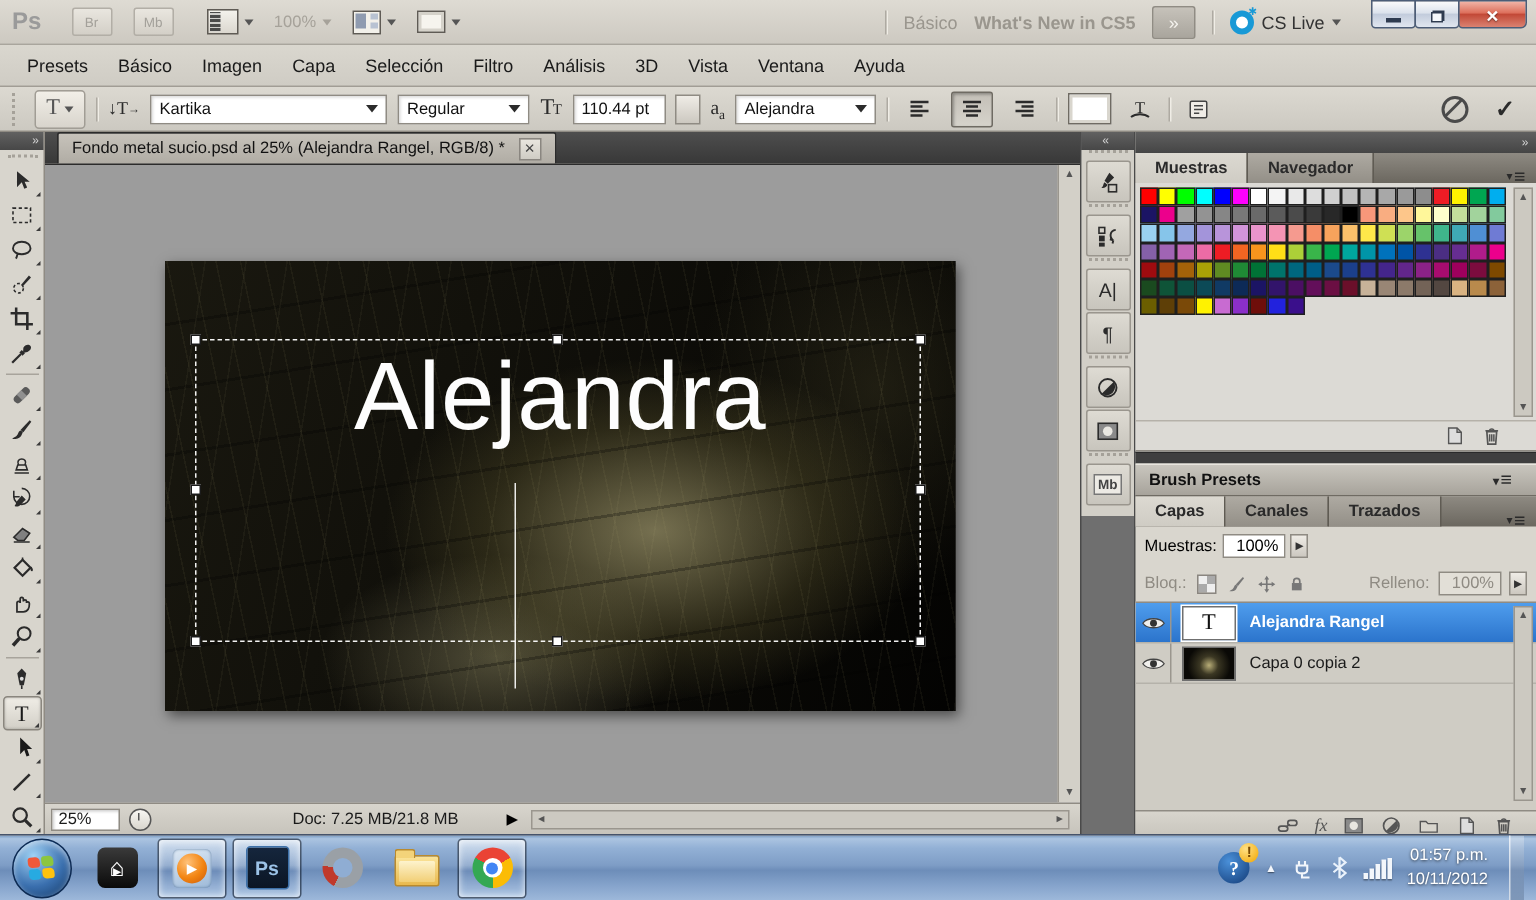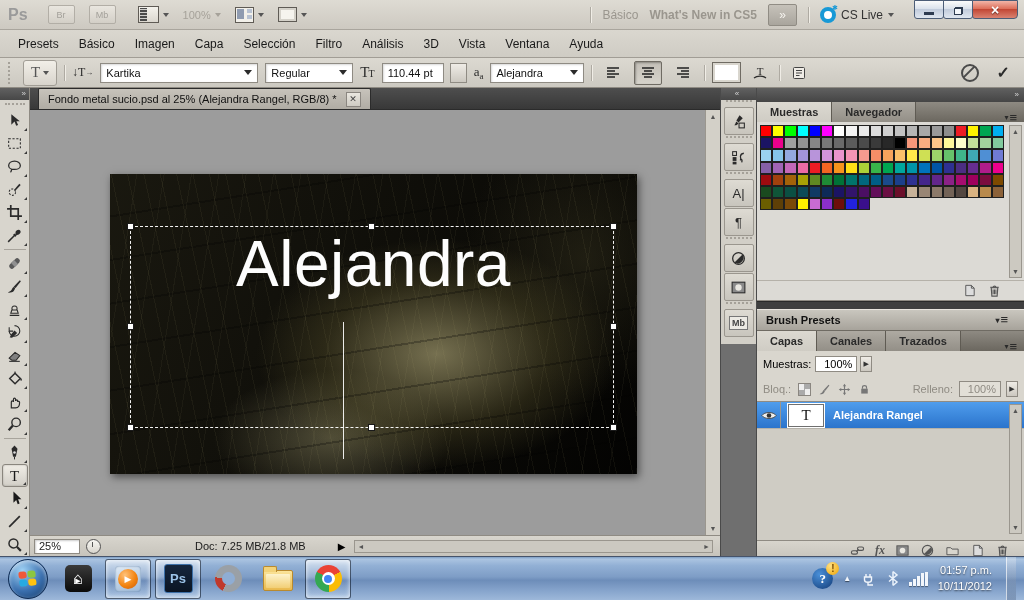--- a/index.html
+++ b/index.html
@@ -115,21 +115,21 @@
   .ptab.active{background:linear-gradient(#dcd9d1,#cfccc4)}
   .pmenu{margin-left:auto;display:flex;align-items:center;gap:1px;padding-right:7px;color:#2a2a2a}
   .pmenu .v{font-size:8px}.pmenu .l{font-size:13px;line-height:0}
   .swatches-body{position:relative;height:178px;background:#dcdad5;border-bottom:1px solid #8f8b83}
   .swatch-grid{position:absolute;left:3px;top:3px;display:grid;grid-template-columns:repeat(20,12.2px);grid-auto-rows:12.2px}
   .swatch{box-sizing:border-box;border:1px solid #1f1f1f}
   .sw-scroll{position:absolute;right:2px;top:3px;bottom:22px;width:13px;background:#ccc9c1;border:1px solid #9a968e;font-size:7px;color:#555;display:flex;flex-direction:column;justify-content:space-between;align-items:center;padding:2px 0;box-sizing:border-box}
   .sw-footer{position:absolute;left:0;right:0;bottom:0;height:19px;display:flex;justify-content:flex-end;align-items:center;gap:10px;padding-right:22px;border-top:1px solid #b5b1a9}
   .p-ico{display:inline-flex;align-items:center;justify-content:center}
   .p-ico svg{width:15px;height:15px}
-  .fx-txt{font-style:italic;font-family:"Liberation Serif",serif;font-size:12px;color:#555;font-weight:bold}
+  .fx-txt{font-style:italic;font-family:"Liberation Serif",serif;font-size:12px;color:#555;font-weight:normal}
   .panel-gap{height:8px;background:#3f3f3f;border-top:1px solid #2a2a2a;box-sizing:border-box}
   .bp-bar{height:22px;background:linear-gradient(#c9c6be,#a7a39b);border-top:1px solid #e8e5de;border-bottom:1px solid #6f6b63;display:flex;align-items:center;padding:0 9px;font-size:11px;font-weight:bold;color:#111;box-sizing:border-box}
   .blend-row{height:26px;display:flex;align-items:center;gap:4px;padding:0 6px;font-size:11px;box-sizing:border-box}
   .blend-combo{width:148px;height:18px}
   .num-field{width:42px;height:16px;background:#fff;border:1px solid #8f8b83;display:flex;align-items:center;justify-content:flex-end;padding:0 4px;font-size:11px;box-sizing:border-box}
   .num-field.dim{background:#e2dfd7;color:#8f8b83}
   .spin-btn{width:12px;height:16px;border:1px solid #8f8b83;background:linear-gradient(#efece6,#ccc8c0);display:flex;align-items:center;justify-content:center;font-size:7px;color:#333;margin-left:-1px;box-sizing:border-box}
   .lock-row{height:24px;display:flex;align-items:center;gap:6px;padding:0 6px;font-size:11px;color:#8f8b83;box-sizing:border-box}
   .lock-ico{width:14px;height:14px;display:flex;align-items:center;justify-content:center;color:#777}
   .lock-ico svg{width:13px;height:13px}
@@ -775,20 +775,30 @@
         <div class="layer-row selected">
           <span class="eye-cell">
             <svg viewBox="0 0 18 12">
               <path d="M1 6 C4 1.5 14 1.5 17 6 C14 10.5 4 10.5 1 6 Z" fill="#f0efec" stroke="#444"></path>
               <circle cx="9" cy="6" r="2.6" fill="#333"></circle>
             </svg>
           </span>
           <span class="layer-thumb thumb-text">T</span>
           <span class="layer-name">Alejandra Rangel</span>
         </div>
+        <div class="layer-row">
+          <span class="eye-cell">
+            <svg viewBox="0 0 18 12">
+              <path d="M1 6 C4 1.5 14 1.5 17 6 C14 10.5 4 10.5 1 6 Z" fill="#f0efec" stroke="#444"></path>
+              <circle cx="9" cy="6" r="2.6" fill="#333"></circle>
+            </svg>
+          </span>
+          <span class="layer-thumb thumb-texture-glow"></span>
+          <span class="layer-name">Capa 0 copia 2</span>
+        </div>
         <div class="list-scroll">
           <span>▲</span>
           <span>▼</span>
         </div>
       </div>
 
     <div class="layers-footer">
       <span class="p-ico">
           <svg viewBox="0 0 16 16">
             <rect x="1.5" y="8.2" width="6.5" height="3.6" rx="1.8" fill="none" stroke="#555" stroke-width="1.2"></rect>

